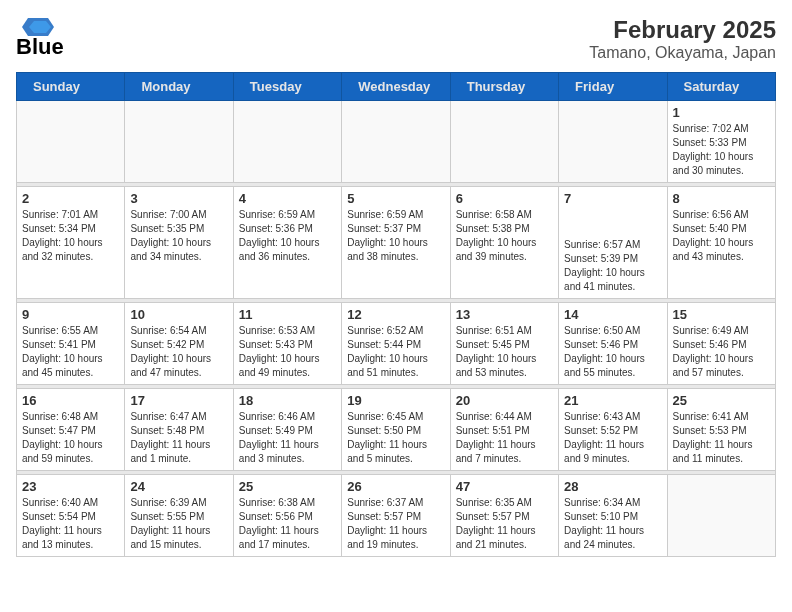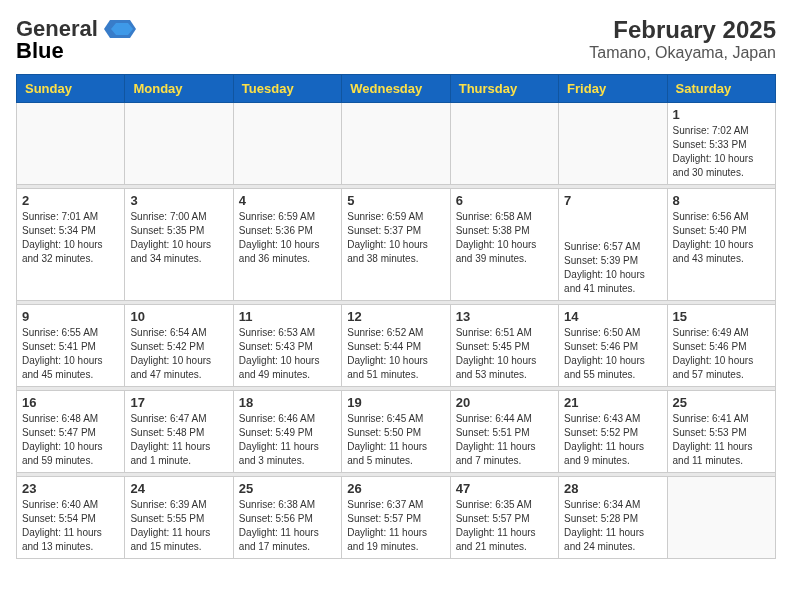--- a/index.html
+++ b/index.html
@@ -37,24 +37,24 @@
       font-size: 16px;
       color: #555;
     }
     .calendar {
       width: 100%;
       border-collapse: collapse;
       border: 1px solid #ccc;
     }
     .calendar th {
       background-color: #1565c0;
-      color: #fde047;
+      color: #e5e5e5;
       font-size: 13px;
       font-weight: bold;
-      padding: 6px 8px;
+      padding: 6px 16px;
       text-align: left;
       border: 1px solid #1055a0;
     }
     .calendar td {
       vertical-align: top;
       padding: 4px 5px;
       border: 1px solid #ccc;
       min-height: 80px;
       width: calc(100% / 7);
       font-size: 10.5px;
@@ -75,21 +75,20 @@
       line-height: 1.4;
       color: #333;
     }
   </style>
 </head>
 <body>
 
 <div class="header">
   <div class="logo">
     <div class="logo-row">
-      <span style="font-size:22px;font-weight:bold;color:#333;">General</span>
       <svg width="36" height="22" viewBox="0 0 36 22" style="margin-left:2px;">
         <polygon points="10,2 30,2 36,11 30,20 10,20 4,11" fill="#1565c0" opacity="0.85"></polygon>
         <polygon points="16,5 28,5 33,11 28,17 16,17 11,11" fill="#42a5f5" opacity="0.7"></polygon>
       </svg>
     </div>
     <span style="font-size:22px;font-weight:bold;color:#000000;margin-top:-4px;">Blue</span>
   </div>
   <div class="title-block">
     <div class="month-year">February 2025</div>
     <div class="location">Tamano, Okayama, Japan</div>
@@ -321,20 +320,20 @@
         <td>
           <span class="day-number">47</span>
           <div class="day-info" style="white-space: pre-line;">Sunrise: 6:35 AM
 Sunset: 5:57 PM
 Daylight: 11 hours
 and 21 minutes.</div>
         </td>
         <td>
           <span class="day-number">28</span>
           <div class="day-info" style="white-space: pre-line;">Sunrise: 6:34 AM
-Sunset: 5:28 PM
+Sunset: 5:10 PM
 Daylight: 11 hours
 and 24 minutes.</div>
         </td>
         <td class="empty"></td>
       </tr>
     </tbody>
 </table>
 
 </body></html>

